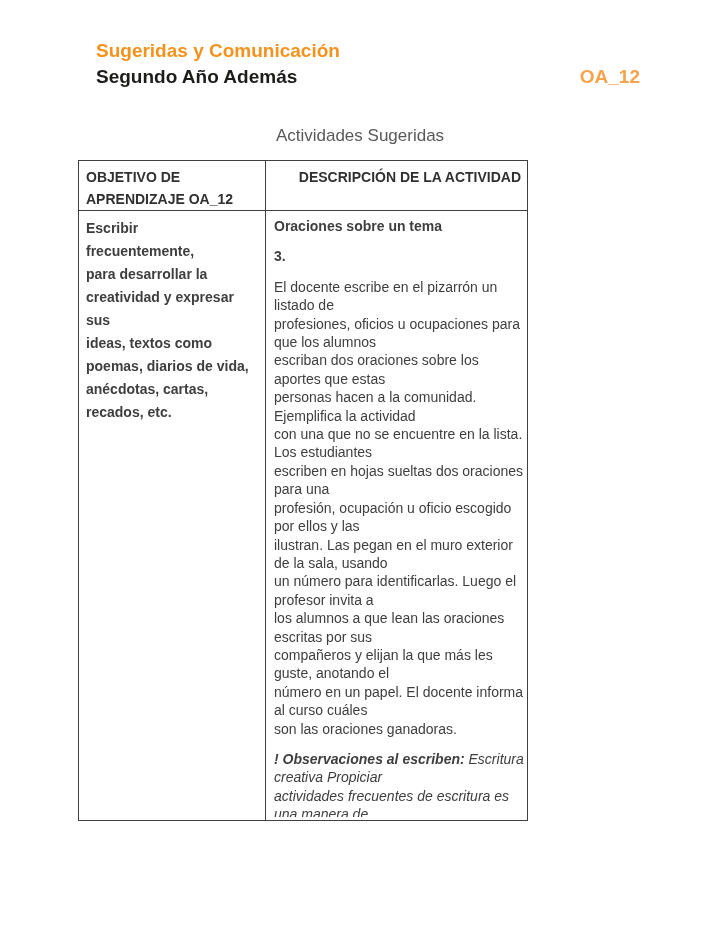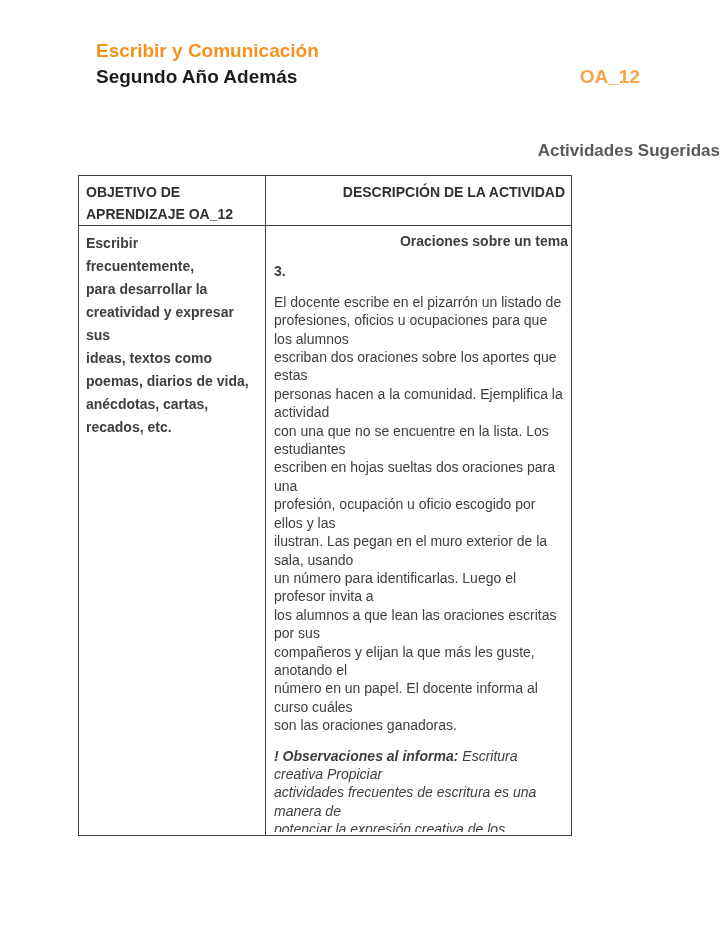--- a/index.html
+++ b/index.html
@@ -12,28 +12,28 @@
   .doc-header { margin: 38px 80px 0 96px; }
   .subject {
     font-size: 19px; font-weight: bold; line-height: 26px;
     color: var(--accent-orange, #F5921E);
   }
   .grade-row { display: flex; justify-content: space-between; align-items: baseline; }
   .grade { font-size: 19px; font-weight: bold; line-height: 26px; color: #1D1D1B; }
   .oa-code { font-size: 19px; font-weight: bold; line-height: 26px; color: var(--code-orange, #F7A24C); margin-left: 10px; }
   
   .section-title {
-    margin: 50px 0 0; text-align: right;
-    font-size: 17px; font-weight: bold; line-height: 22px;
+    margin: 35px 0 0; text-align: center;
+    font-size: 17px; font-weight: normal; line-height: 22px;
     color: var(--heading-gray, #58595B);
   }
   
   table.activity-table {
     border-collapse: collapse; table-layout: fixed;
-    width: 494px; margin: 13px 0 0 78px;
+    width: 450px; margin: 13px 0 0 78px;
   }
   col.col-obj { width: 187px; }
   th, td { border: 1.5px solid var(--border, #404040); box-sizing: border-box; }
   th {
     vertical-align: top; padding: 5px 6px 0 7px; height: 48px;
     font-size: 14px; line-height: 22px; font-weight: bold; color: #303030;
   }
   .th-obj  { text-align: left; }
   .th-desc { text-align: right; }
   td { vertical-align: top; height: 610px; }
@@ -41,33 +41,33 @@
   .objective-text {
     font-weight: bold; font-size: 14px; line-height: 23px;
     white-space: pre-line; color: var(--text, #3E3E3E);
   }
   .td-desc { padding: 6px 3px 0 8px; }
   .clip { max-height: 600px; overflow: hidden; }
   .td-desc p {
     margin: 0 0 12px; font-size: 14px; line-height: 18.4px;
     white-space: pre-line; color: var(--text, #3E3E3E);
   }
-  .activity-title  { font-weight: bold; text-align: right; }
+  .activity-title  { font-weight: bold; }
   .activity-number { font-weight: bold; }
   .obs-paragraph   { font-style: italic; }
   .obs-label       { font-weight: bold; }
   .cont-paragraph  { font-style: italic; margin-bottom: 0 !important; }
 </style>
 </head>
 <body>
 
 <div class="page">
 
   <header class="doc-header">
-    <div class="subject">Escribir y Comunicación</div>
+    <div class="subject">Sugeridas y Comunicación</div>
     <div class="grade-row">
       <span class="grade">Segundo Año Además</span>
       <span class="oa-code">OA_12</span>
     </div>
   </header>
 
   <h2 class="section-title">Actividades Sugeridas</h2>
 
   <table class="activity-table">
     <colgroup>
@@ -101,21 +101,21 @@
 personas hacen a la comunidad. Ejemplifica la actividad
 con una que no se encuentre en la lista. Los estudiantes
 escriben en hojas sueltas dos oraciones para una
 profesión, ocupación u oficio escogido por ellos y las
 ilustran. Las pegan en el muro exterior de la sala, usando
 un número para identificarlas. Luego el profesor invita a
 los alumnos a que lean las oraciones escritas por sus
 compañeros y elijan la que más les guste, anotando el
 número en un papel. El docente informa al curso cuáles
 son las oraciones ganadoras.</p>
-            <p class="obs-paragraph"><span class="obs-label">! Observaciones al informa:</span> <span>Escritura creativa Propiciar
+            <p class="obs-paragraph"><span class="obs-label">! Observaciones al escriben:</span> <span>Escritura creativa Propiciar
 actividades frecuentes de escritura es una manera de
 potenciar la expresión creativa de los estudiantes de
 manera continua. Por esto se enfatiza la necesidad de
 que los estudiantes cuenten con un espacio semanal de
 escritura en el que puedan expresarse libremente en
 cuanto a temas y formatos. Esto se concreta en la
 creación de una bitácora o portafolio de escritura libre y
 en la asignación de un tiempo específico para esta
 actividad. Para dar importancia a la escritura creativa, la
 sala de clases puede contar con un área de exhibición de

